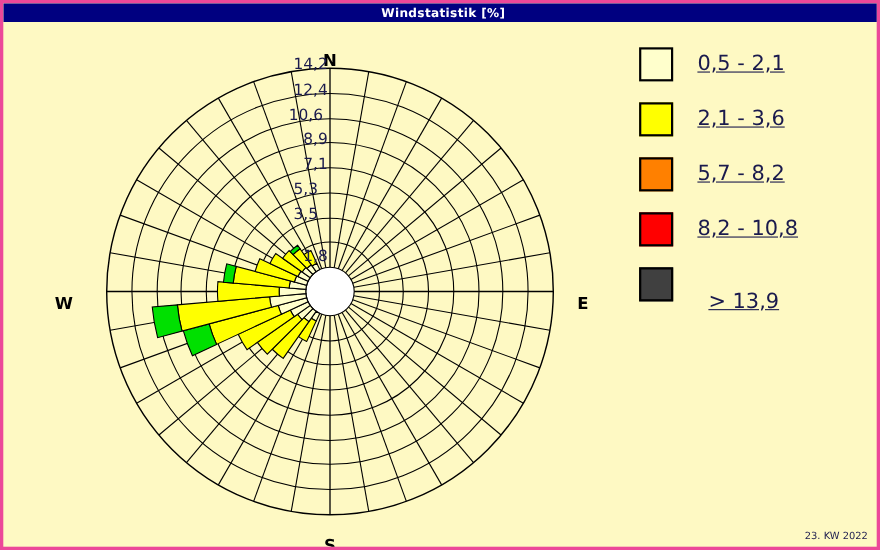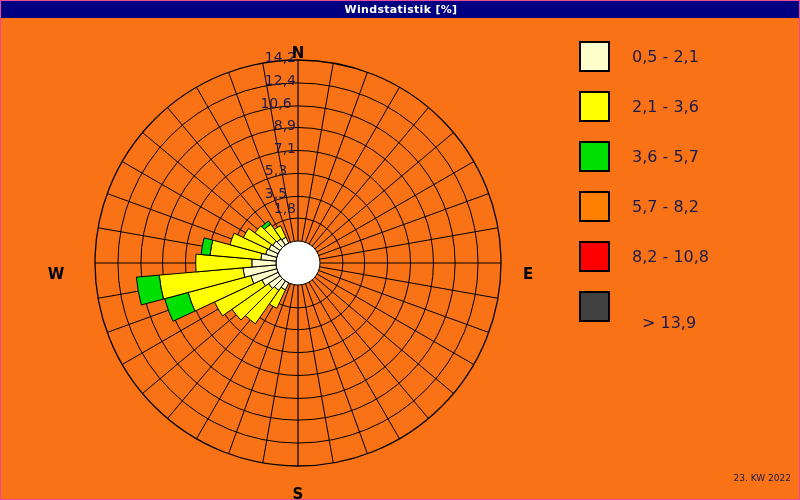--- a/index.html
+++ b/index.html
@@ -4,22 +4,22 @@
 <style>
   html, body {
     margin: 0;
     padding: 0;
     background: #ffffff;
   }
   #app {
     position: relative;
     width: 800px;
     height: 500px;
-    background: #f97316;
-    border: 1px solid #ec4899;
+    background: #fef9c3;
+    border: 3px solid #ec4899;
     box-sizing: border-box;
     font-family: "DejaVu Sans", "Liberation Sans", sans-serif;
     overflow: hidden;
   }
   #titlebar {
     position: absolute;
     left: 0; top: 0;
     width: 800px;
     height: 17px;
     background: #000080;
@@ -73,32 +73,33 @@
   }
   .swatch {
     width: 31px;
     height: 31px;
     border: 2px solid #000000;
     box-sizing: border-box;
     flex: 0 0 auto;
   }
   .legend-text {
     margin-left: 22px;
-    font-size: 16px;
+    font-size: 19px;
     color: #1a1a4d;
     white-space: nowrap;
+    text-decoration: underline;
   }
   .legend-text.wide {
     margin-left: 32px;
     margin-top: 32px;
   }
   #footer-date {
     position: absolute;
     right: 8px;
-    bottom: 16px;
+    bottom: 4px;
     font-size: 9px;
     color: #1a1a4d;
     margin-left: 22px;
   }
 </style>
 </head>
 <body>
 
 <div id="app">
 
@@ -188,45 +189,41 @@
           <path d="M280.73,221.76 A28.37,28.37 0 0 1 285.01,219.29 L279.62,207.73 A41.12,41.12 0 0 0 273.41,211.32 Z" fill="#ffff00" stroke="#000000" stroke-width="1" stroke-linejoin="miter"></path>
         </g>
     </svg>
 
     <div class="compass-label" id="lbl-n">N</div>
     <div class="compass-label" id="lbl-e">E</div>
     <div class="compass-label" id="lbl-s">S</div>
     <div class="compass-label" id="lbl-w">W</div>
 
     <div id="ring-label-layer">
-        <div class="ring-label" style="left: 255px; top: 182px; text-align: right; width: 40px;">1,8</div>
+        <div class="ring-label" style="left: 255px; top: 205px; text-align: right; width: 40px;">1,8</div>
         <div class="ring-label" style="left: 255px; top: 167.387px; text-align: center; width: 40px;">3,5</div>
         <div class="ring-label" style="left: 255px; top: 144.444px; width: 40px;">5,3</div>
         <div class="ring-label" style="left: 255px; top: 121.5px; text-align: right; width: 40px;">7,1</div>
         <div class="ring-label" style="left: 255px; top: 98.5563px; text-align: right; width: 40px;">8,9</div>
         <div class="ring-label" style="left: 255px; top: 76.8873px; width: 40px;">10,6</div>
         <div class="ring-label" style="left: 255px; top: 53.9437px; text-align: right; width: 40px;">12,4</div>
         <div class="ring-label" style="left: 255px; top: 31px; text-align: right; width: 40px;">14,2</div>
       </div>
   </div>
 
   <div id="legend">
       <div class="legend-row">
         <div class="swatch" style="background: rgb(255, 255, 204);"></div>
         <div class="legend-text">0,5 - 2,1</div>
       </div>
       <div class="legend-row">
         <div class="swatch" style="background: rgb(255, 255, 0);"></div>
         <div class="legend-text">2,1 - 3,6</div>
       </div>
       <div class="legend-row">
-        <div class="swatch" style="background: rgb(0, 224, 0);"></div>
-        <div class="legend-text">3,6 - 5,7</div>
-      </div>
-      <div class="legend-row">
         <div class="swatch" style="background: rgb(255, 128, 0);"></div>
         <div class="legend-text">5,7 - 8,2</div>
       </div>
       <div class="legend-row">
         <div class="swatch" style="background: rgb(255, 0, 0);"></div>
         <div class="legend-text">8,2 - 10,8</div>
       </div>
       <div class="legend-row">
         <div class="swatch" style="background: rgb(64, 64, 64);"></div>
         <div class="legend-text wide">&gt; 13,9</div>

